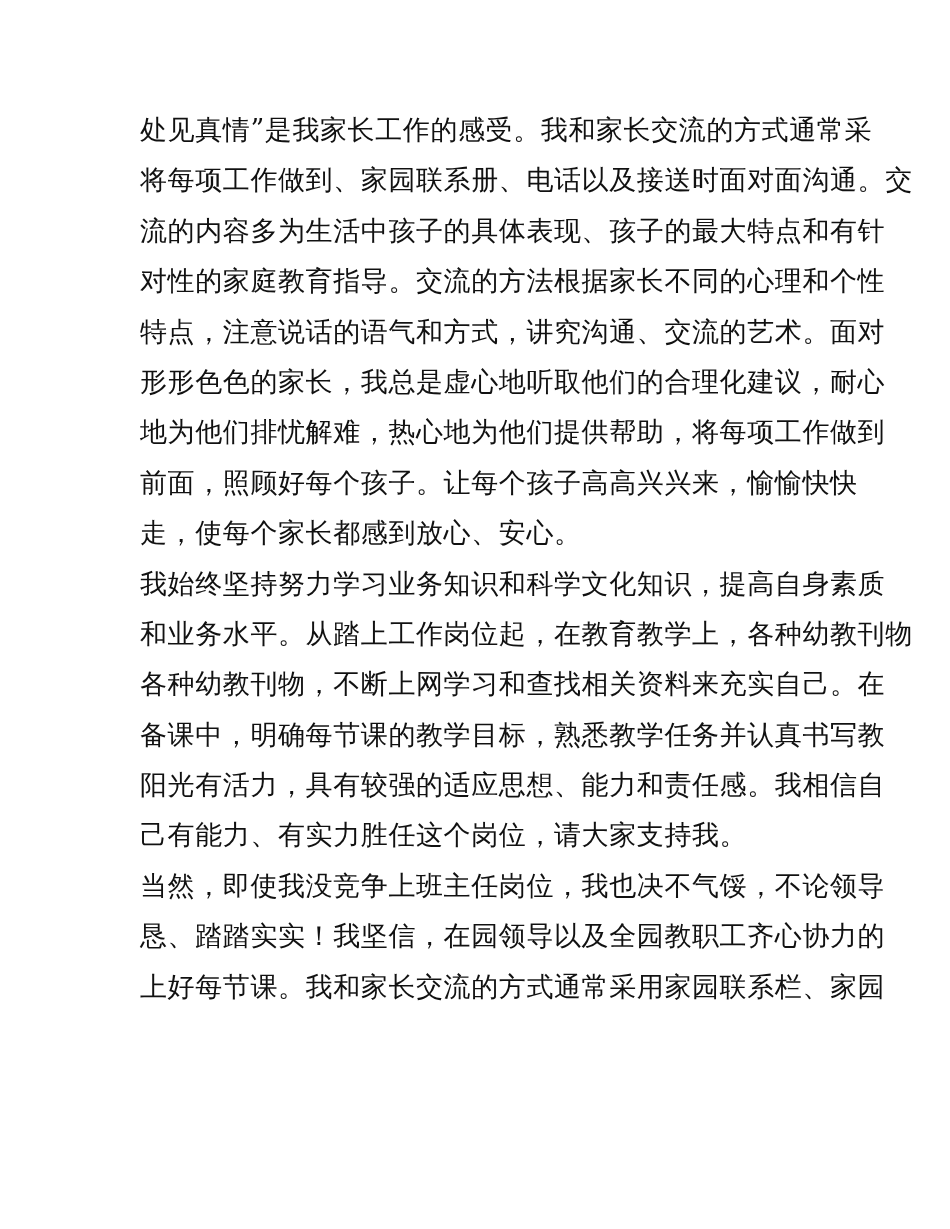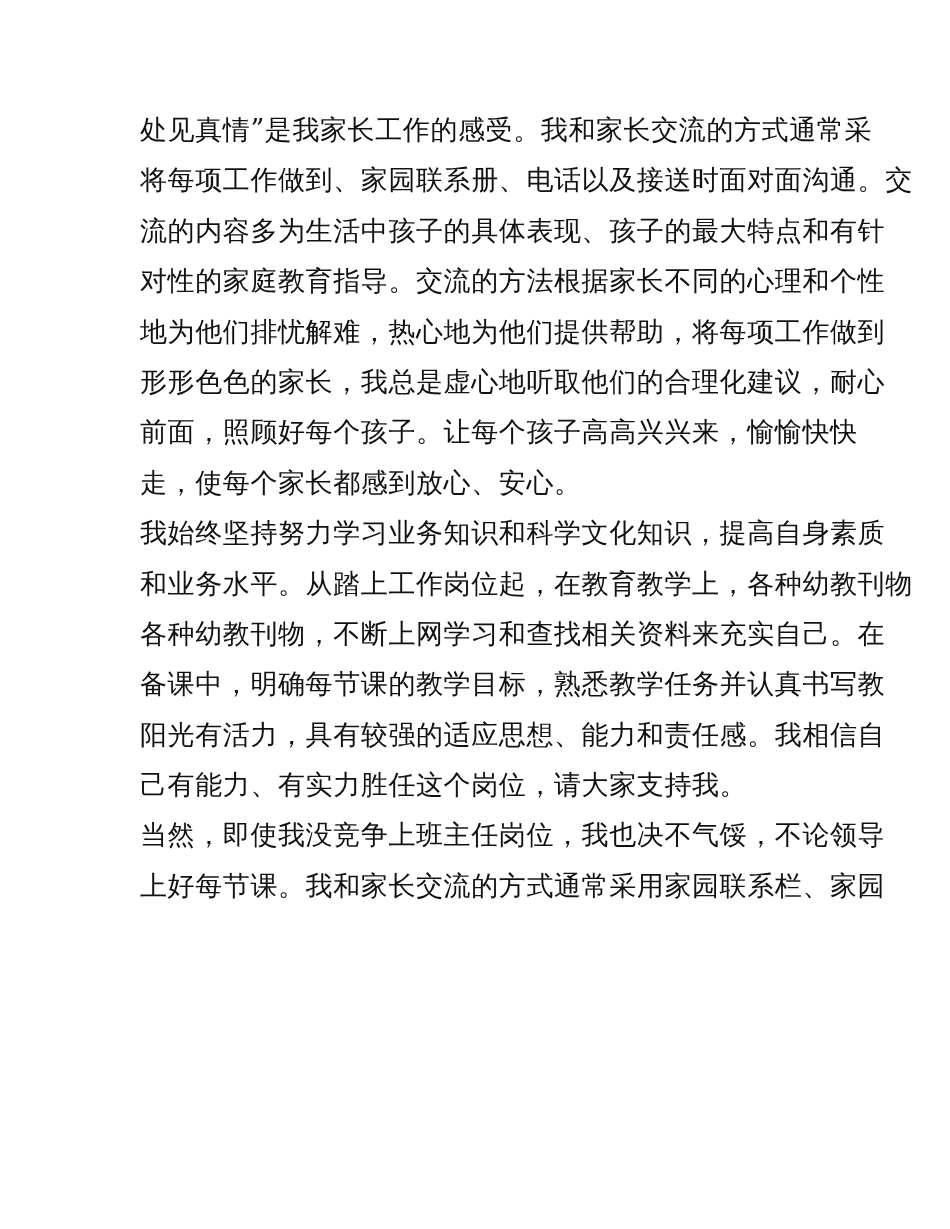--- a/index.html
+++ b/index.html
@@ -44,34 +44,36 @@
 <body>
 
 <div class="page">
   <div class="text-block">
 
     <div class="paragraph">
       <span class="line">处见真情”是我家长工作的感受。我和家长交流的方式通常采</span>
       <span class="line">将每项工作做到、家园联系册、电话以及接送时面对面沟通。交</span>
       <span class="line">流的内容多为生活中孩子的具体表现、孩子的最大特点和有针</span>
       <span class="line">对性的家庭教育指导。交流的方法根据家长不同的心理和个性</span>
+      <span class="line">特点，注意说话的语气和方式，讲究沟通、交流的艺术。面对</span>
+      <span class="line">形形色色的家长，我总是虚心地听取他们的合理化建议，耐心</span>
       <span class="line">地为他们排忧解难，热心地为他们提供帮助，将每项工作做到</span>
-      <span class="line">形形色色的家长，我总是虚心地听取他们的合理化建议，耐心</span>
       <span class="line">前面，照顾好每个孩子。让每个孩子高高兴兴来，愉愉快快</span>
       <span class="line">走，使每个家长都感到放心、安心。</span>
     </div>
 
     <div class="paragraph">
       <span class="line">我始终坚持努力学习业务知识和科学文化知识，提高自身素质</span>
       <span class="line">和业务水平。从踏上工作岗位起，在教育教学上，各种幼教刊物</span>
       <span class="line">各种幼教刊物，不断上网学习和查找相关资料来充实自己。在</span>
       <span class="line">备课中，明确每节课的教学目标，熟悉教学任务并认真书写教</span>
       <span class="line">阳光有活力，具有较强的适应思想、能力和责任感。我相信自</span>
       <span class="line">己有能力、有实力胜任这个岗位，请大家支持我。</span>
     </div>
 
     <div class="paragraph">
       <span class="line">当然，即使我没竞争上班主任岗位，我也决不气馁，不论领导</span>
+      <span class="line">恳、踏踏实实！我坚信，在园领导以及全园教职工齐心协力的</span>
       <span class="line">上好每节课。我和家长交流的方式通常采用家园联系栏、家园</span>
     </div>
 
   </div>
 </div>
 
 </body></html>

